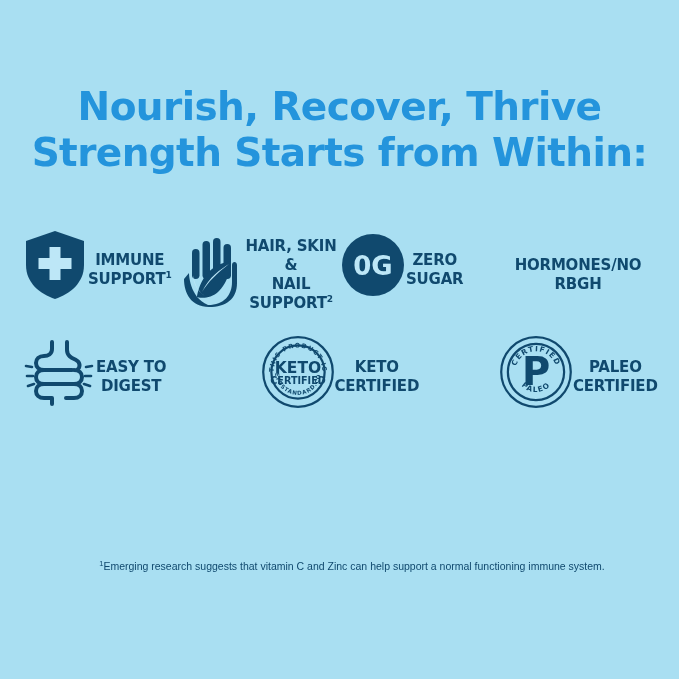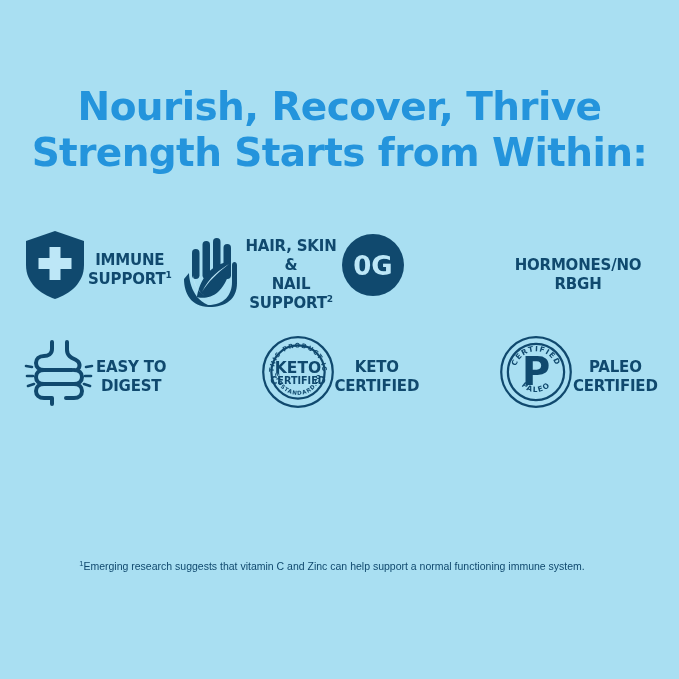--- a/index.html
+++ b/index.html
@@ -82,21 +82,21 @@
   .cell-label sup {
     font-size: 9px;
     vertical-align: super;
     line-height: 0;
   }
 
   
   .footnotes {
     position: absolute;
     top: 558px;
-    left: 52px;
+    left: 72px;
     width: 560px;
     text-align: center;
     color: #10496e;
     font-family: "Liberation Sans", sans-serif;
     font-size: 10.5px;
     line-height: 16px;
   }
   .footnote {
     display: block;
   }
@@ -153,20 +153,24 @@
           <span>NAIL SUPPORT</span><sup>2</sup>
         </div>
       </div>
 
       <div class="cell">
         <div class="icon-box">
           <svg width="66" height="66" viewBox="0 0 66 66">
             <circle cx="33" cy="33" r="31" fill="#10496e"></circle>
             <text x="33" y="43" text-anchor="middle" fill="#bde7f7" font-family="DejaVu Sans, sans-serif" font-size="26" font-weight="bold">0G</text>
           </svg>
+        </div>
+        <div class="cell-label">
+          <span>ZERO</span><br>
+          <span>SUGAR</span><sup></sup>
         </div>
       </div>
 
       <div class="cell">
         <div class="cell-label">
           <br>
           <span>HORMONES/NO RBGH</span><sup></sup>
         </div>
       </div>
 

